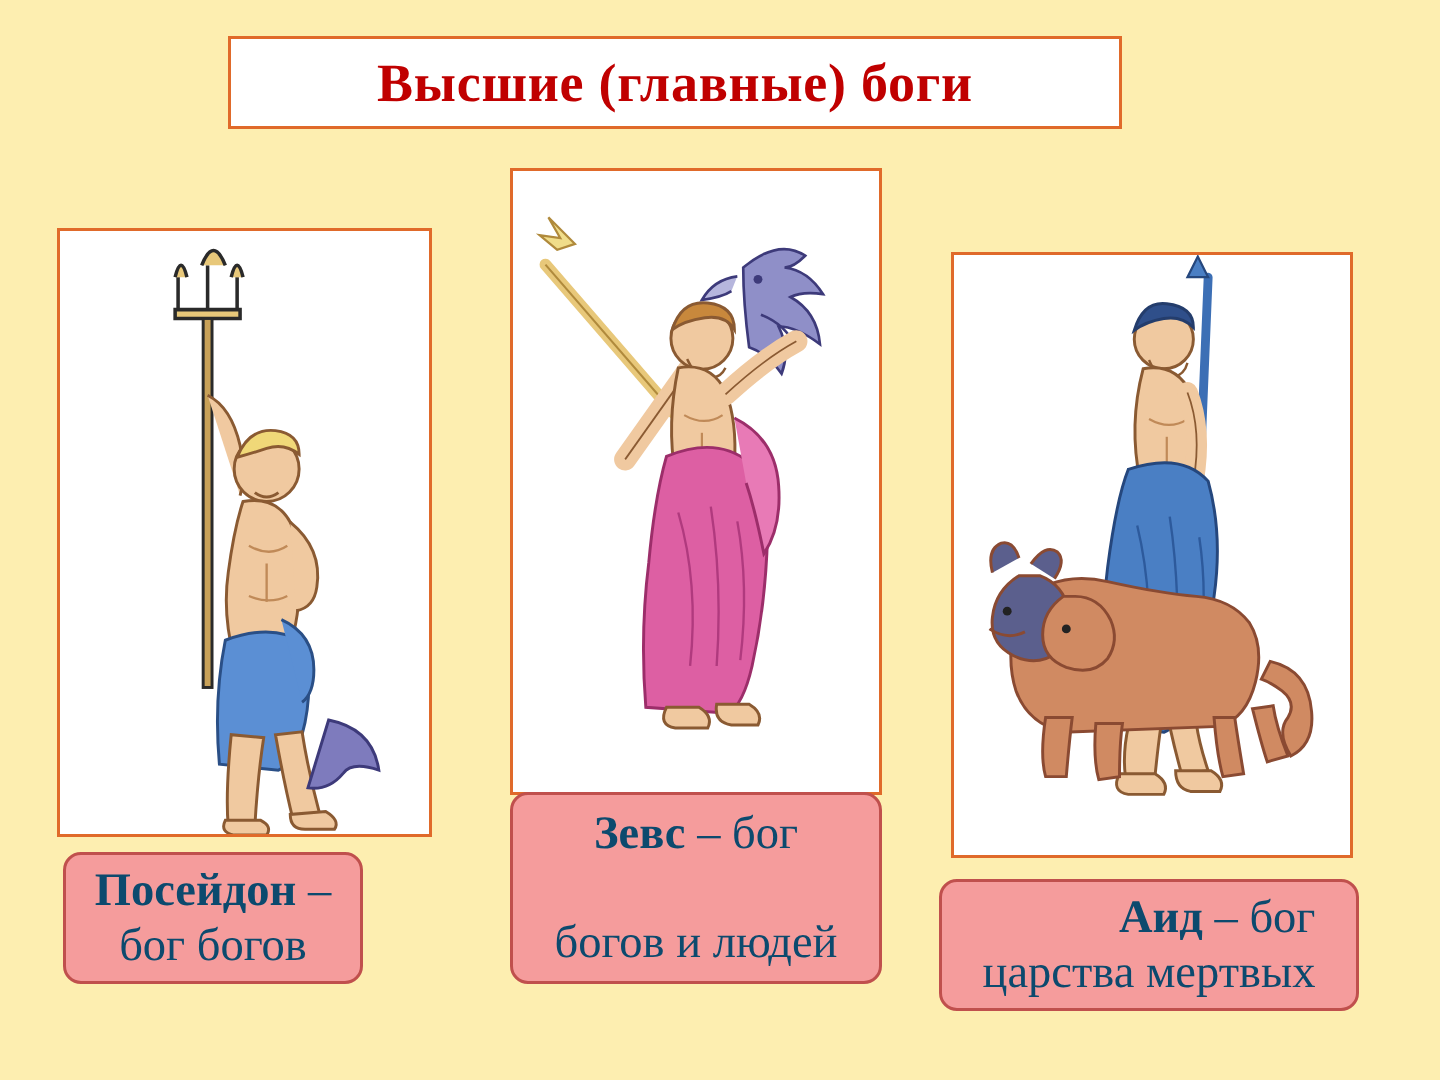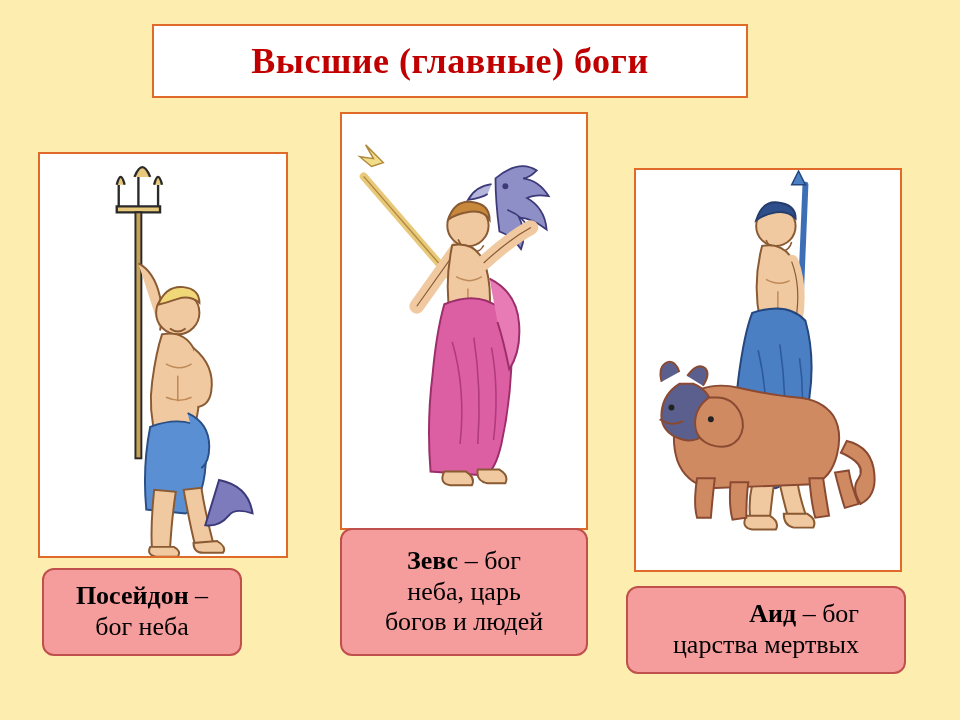--- a/index.html
+++ b/index.html
@@ -19,21 +19,21 @@
     width: 960px;
     height: 720px;
   }
 
   
   .title-box {
     position: absolute;
     left: 152px;
     top: 24px;
     width: 596px;
-    height: 74px;
+    height: 62px;
     background: #ffffff;
     border: 2px solid #e06a2a;
     box-sizing: border-box;
     display: flex;
     align-items: center;
     justify-content: center;
   }
   .title-text {
     font-family: "Liberation Serif", serif;
     font-weight: bold;
@@ -59,23 +59,23 @@
   .caption {
     position: absolute;
     background: #f59c9c;
     border: 2px solid #c0504d;
     border-radius: 12px;
     box-sizing: border-box;
     display: flex;
     align-items: center;
     justify-content: center;
     text-align: center;
-    color: #000000;
+    color: #0c4a6e;
     font-family: "Liberation Serif", serif;
-    font-size: 26px;
+    font-size: 31px;
     line-height: 1.18;
     padding: 4px 8px;
   }
   .caption b { font-weight: bold; }
   #cap-poseidon { left: 42px;  top: 568px; width: 200px; height: 88px; }
   #cap-zeus     { left: 340px; top: 528px; width: 248px; height: 128px; }
   #cap-hades    { left: 626px; top: 586px; width: 280px; height: 88px; text-align: right; }
 
   
   .art { display: block; width: 100%; height: 100%; }
@@ -129,21 +129,21 @@
       <path d="M112 398 q-4 8 6 10 h22 q4 -6 -4 -10 z" fill="#f0c9a0" stroke="#8a5a32" stroke-width="2"></path>
       <path d="M156 394 q0 10 10 10 h20 q4 -6 -6 -12 z" fill="#f0c9a0" stroke="#8a5a32" stroke-width="2"></path>
 
       <path d="M182 330 q30 6 34 34 q-18 -6 -24 2 q-10 12 -24 10 q6 -20 14 -46 z" fill="#7e7bbd" stroke="#3d3a7a" stroke-width="2"></path>
     </svg>
   </div>
 
   <div class="caption" id="cap-poseidon">
     <span>
       <b>Посейдон</b><span> – </span><br>
-      <span>бог неба</span>
+      <span>бог богов</span>
     </span>
   </div>
 
   <div class="img-frame" id="frame-zeus">
     <svg class="art" viewBox="0 0 248 418" preserveAspectRatio="xMidYMid meet">
       <rect x="0" y="0" width="248" height="418" fill="#ffffff"></rect>
 
       <path d="M22 62 L150 210" stroke="#e8c87a" stroke-width="8" stroke-linecap="round"></path>
       <path d="M22 62 L150 210" stroke="#b08a3c" stroke-width="1.4" fill="none"></path>
       <path d="M30 52 l-12 -10 l14 2 l-8 -14 l18 18 z" fill="#f0dd8a" stroke="#b08a3c" stroke-width="1.5"></path>
@@ -180,21 +180,21 @@
       </g>
 
       <path d="M104 362 q-6 12 6 14 h22 q4 -8 -6 -14 z" fill="#f0c9a0" stroke="#8a5a32" stroke-width="2"></path>
       <path d="M138 360 q-2 12 10 14 h18 q4 -8 -6 -14 z" fill="#f0c9a0" stroke="#8a5a32" stroke-width="2"></path>
     </svg>
   </div>
 
   <div class="caption" id="cap-zeus">
     <span>
       <b>Зевс</b><span> – </span><span>бог</span><br>
-      <span>неба, царь</span><br>
+      <br>
       <span>богов и людей</span>
     </span>
   </div>
 
   <div class="img-frame" id="frame-hades">
     <svg class="art" viewBox="0 0 268 404" preserveAspectRatio="xMidYMid meet">
       <rect x="0" y="0" width="268" height="404" fill="#ffffff"></rect>
 
       <path d="M172 14 L158 352" stroke="#3c6fb5" stroke-width="6" stroke-linecap="round"></path>
       <path d="M172 14 l-7 -14 l-7 14 z" fill="#4a7fc4" stroke="#25477d" stroke-width="1.5"></path>

